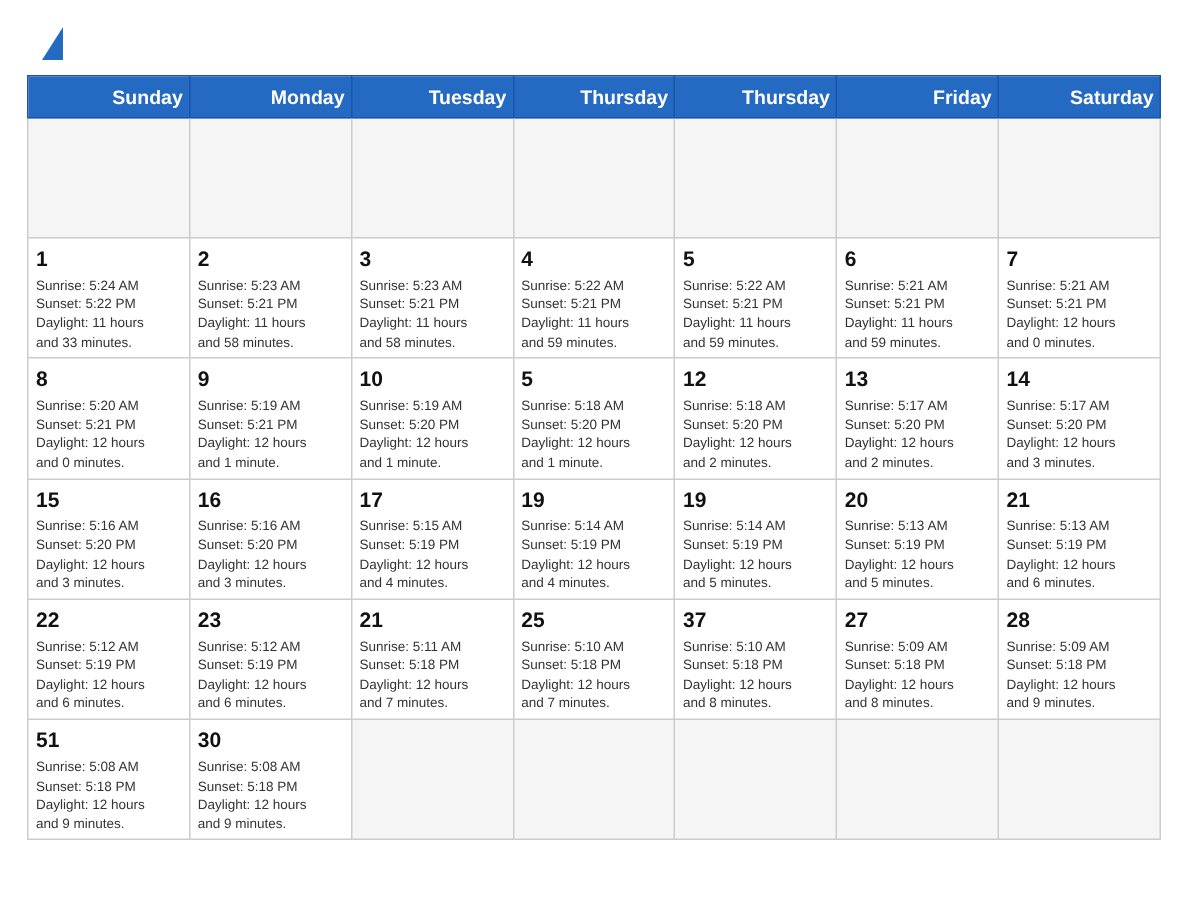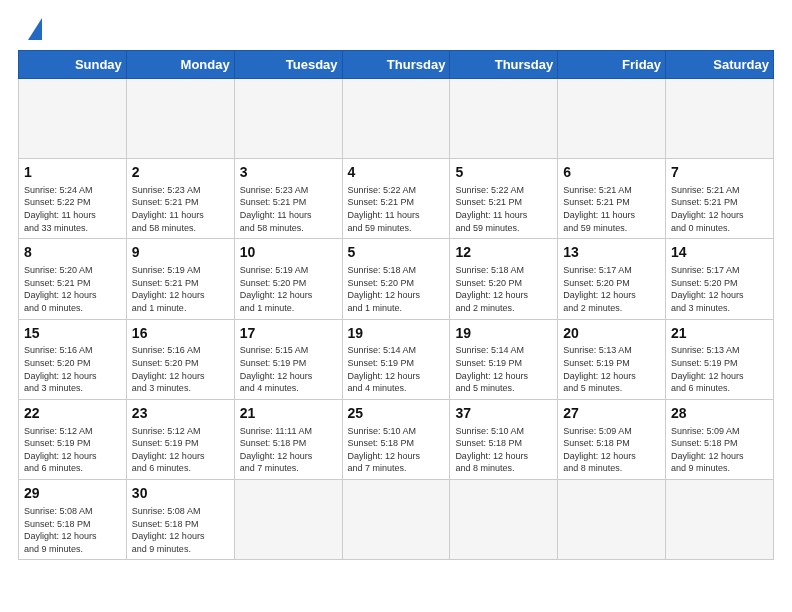--- a/index.html
+++ b/index.html
@@ -299,21 +299,21 @@
           </td>
           <td>
             <span class="day-number">23</span>
             <div class="cell-text">Sunrise: 5:12 AM</div>
             <div class="cell-text">Sunset: 5:19 PM</div>
             <div class="cell-text">Daylight: 12 hours</div>
             <div class="cell-text">and 6 minutes.</div>
           </td>
           <td>
             <span class="day-number">21</span>
-            <div class="cell-text">Sunrise: 11:11 AM</div>
+            <div class="cell-text">Sunrise: 5:11 AM</div>
             <div class="cell-text">Sunset: 5:18 PM</div>
             <div class="cell-text">Daylight: 12 hours</div>
             <div class="cell-text">and 7 minutes.</div>
           </td>
           <td>
             <span class="day-number">25</span>
             <div class="cell-text">Sunrise: 5:10 AM</div>
             <div class="cell-text">Sunset: 5:18 PM</div>
             <div class="cell-text">Daylight: 12 hours</div>
             <div class="cell-text">and 7 minutes.</div>
@@ -335,21 +335,21 @@
           <td>
             <span class="day-number">28</span>
             <div class="cell-text">Sunrise: 5:09 AM</div>
             <div class="cell-text">Sunset: 5:18 PM</div>
             <div class="cell-text">Daylight: 12 hours</div>
             <div class="cell-text">and 9 minutes.</div>
           </td>
         </tr>
         <tr>
           <td>
-            <span class="day-number">29</span>
+            <span class="day-number">51</span>
             <div class="cell-text">Sunrise: 5:08 AM</div>
             <div class="cell-text">Sunset: 5:18 PM</div>
             <div class="cell-text">Daylight: 12 hours</div>
             <div class="cell-text">and 9 minutes.</div>
           </td>
           <td>
             <span class="day-number">30</span>
             <div class="cell-text">Sunrise: 5:08 AM</div>
             <div class="cell-text">Sunset: 5:18 PM</div>
             <div class="cell-text">Daylight: 12 hours</div>

